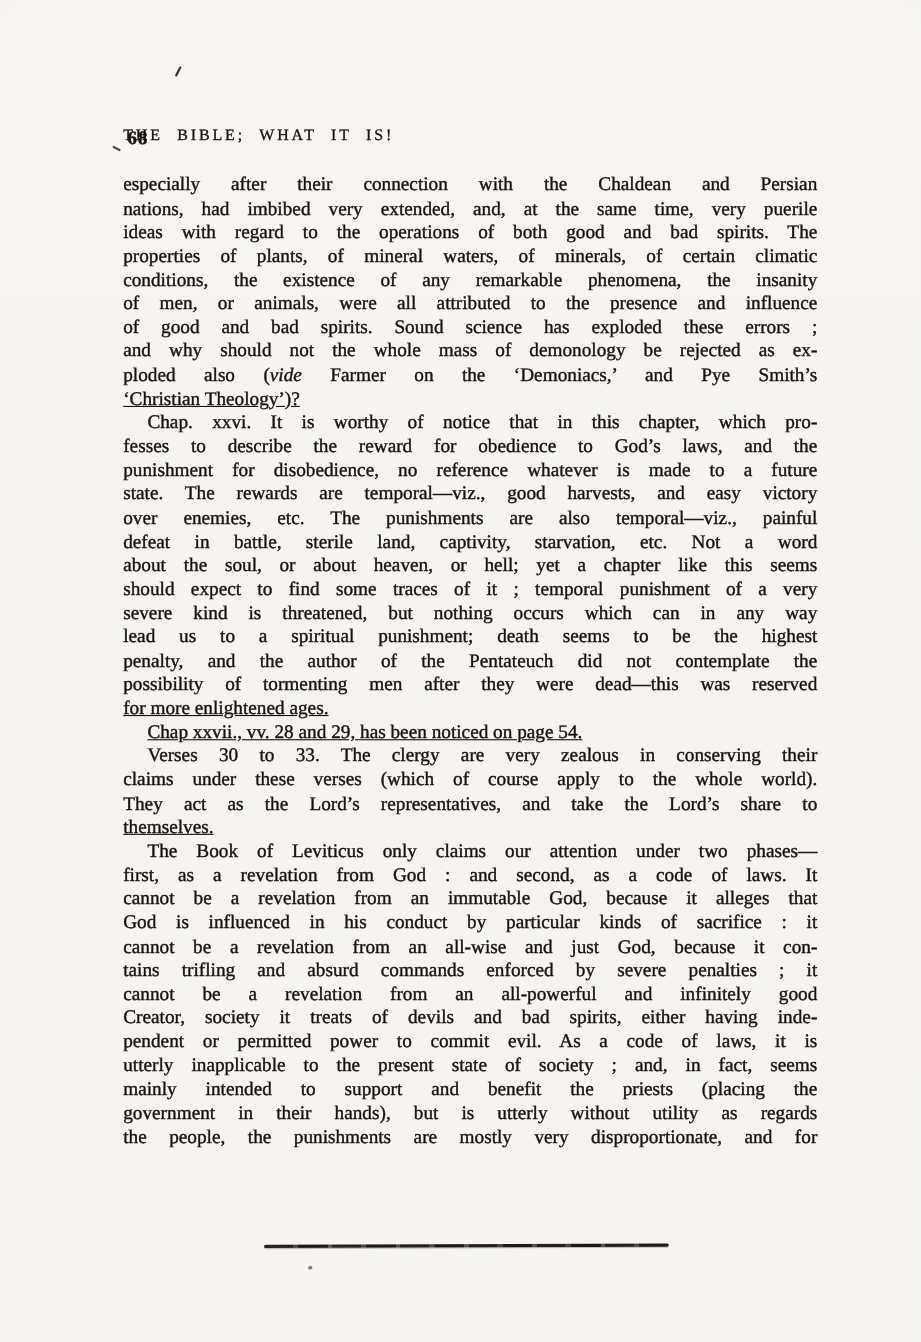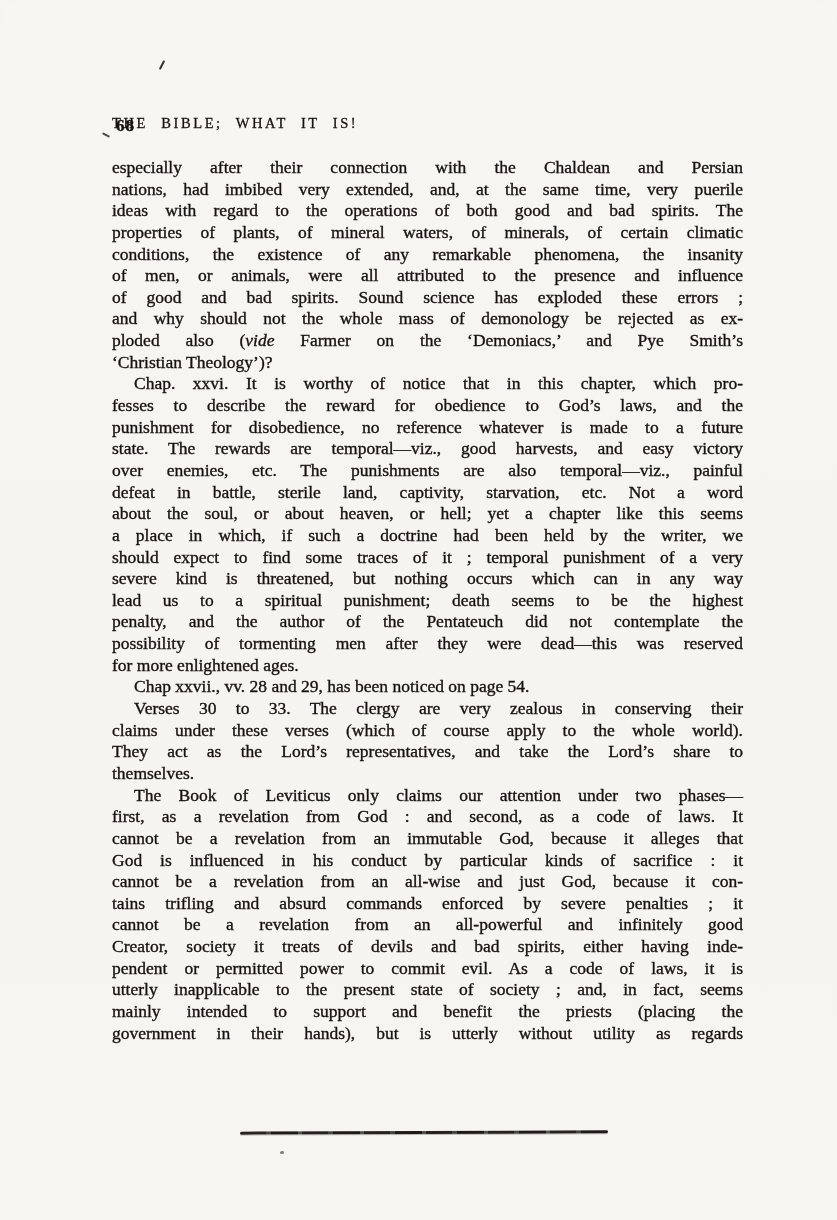--- a/index.html
+++ b/index.html
@@ -39,21 +39,21 @@
     font-size: 17.5px; line-height: 21.65px;
     -webkit-text-stroke: 0.35px #161310;
   }
   .paragraph { margin: 0; }
   .line {
     height: 21.65px;
     text-align: justify;
     text-align-last: justify;
     overflow: visible;
   }
-  .line.pe { text-align-last: left; }      
+  .line.pe { text-align-last: left; text-decoration: underline; }      
   .line.ind { text-indent: 22px; }         
   .line em { }
   
   .footer-rule {
     position: absolute;
     top: 1131px; left: 240px; width: 368px; height: 3px;
     background:
       repeating-linear-gradient(90deg,
         #262220 0px, #262220 26px,
         #4a443f 26px, #4a443f 31px,
@@ -107,21 +107,20 @@
         <div class="line pe">‘Christian Theology’)?</div>
       </div>
       <div class="paragraph">
         <div class="line ind">Chap. xxvi. It is worthy of notice that in this chapter, which pro-</div>
         <div class="line">fesses to describe the reward for obedience to God’s laws, and the</div>
         <div class="line">punishment for disobedience, no reference whatever is made to a future</div>
         <div class="line">state. The rewards are temporal—viz., good harvests, and easy victory</div>
         <div class="line">over enemies, etc. The punishments are also temporal—viz., painful</div>
         <div class="line">defeat in battle, sterile land, captivity, starvation, etc. Not a word</div>
         <div class="line">about the soul, or about heaven, or hell; yet a chapter like this seems</div>
-        <div class="line">a place in which, if such a doctrine had been held by the writer, we</div>
         <div class="line">should expect to find some traces of it ; temporal punishment of a very</div>
         <div class="line">severe kind is threatened, but nothing occurs which can in any way</div>
         <div class="line">lead us to a spiritual punishment; death seems to be the highest</div>
         <div class="line">penalty, and the author of the Pentateuch did not contemplate the</div>
         <div class="line">possibility of tormenting men after they were dead—this was reserved</div>
         <div class="line pe">for more enlightened ages.</div>
       </div>
       <div class="paragraph">
         <div class="line ind pe">Chap xxvii., vv. 28 and 29, has been noticed on page 54.</div>
       </div>
@@ -137,19 +136,20 @@
         <div class="line">cannot be a revelation from an immutable God, because it alleges that</div>
         <div class="line">God is influenced in his conduct by particular kinds of sacrifice : it</div>
         <div class="line">cannot be a revelation from an all-wise and just God, because it con-</div>
         <div class="line">tains trifling and absurd commands enforced by severe penalties ; it</div>
         <div class="line">cannot be a revelation from an all-powerful and infinitely good</div>
         <div class="line">Creator, society it treats of devils and bad spirits, either having inde-</div>
         <div class="line">pendent or permitted power to commit evil. As a code of laws, it is</div>
         <div class="line">utterly inapplicable to the present state of society ; and, in fact, seems</div>
         <div class="line">mainly intended to support and benefit the priests (placing the</div>
         <div class="line">government in their hands), but is utterly without utility as regards</div>
+        <div class="line">the people, the punishments are mostly very disproportionate, and for</div>
       </div>
     </div>
 
   <div class="footer-rule"></div>
   <span class="mark-speck"></span>
 
 </div>
 
 </body></html>

